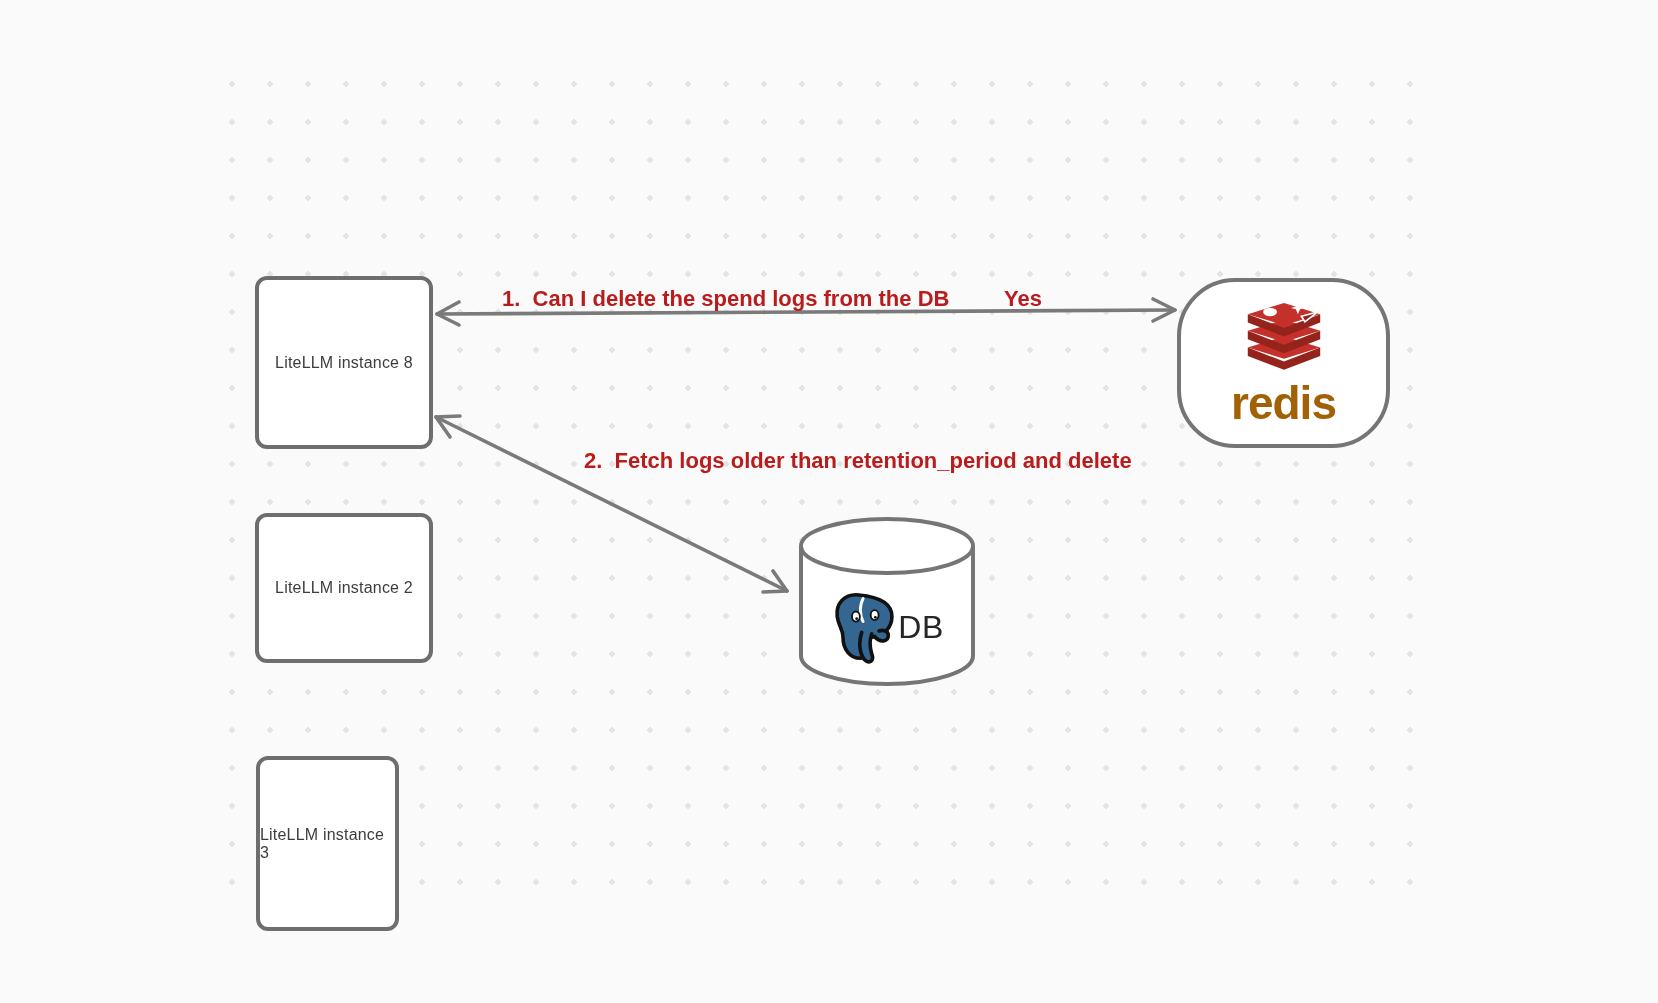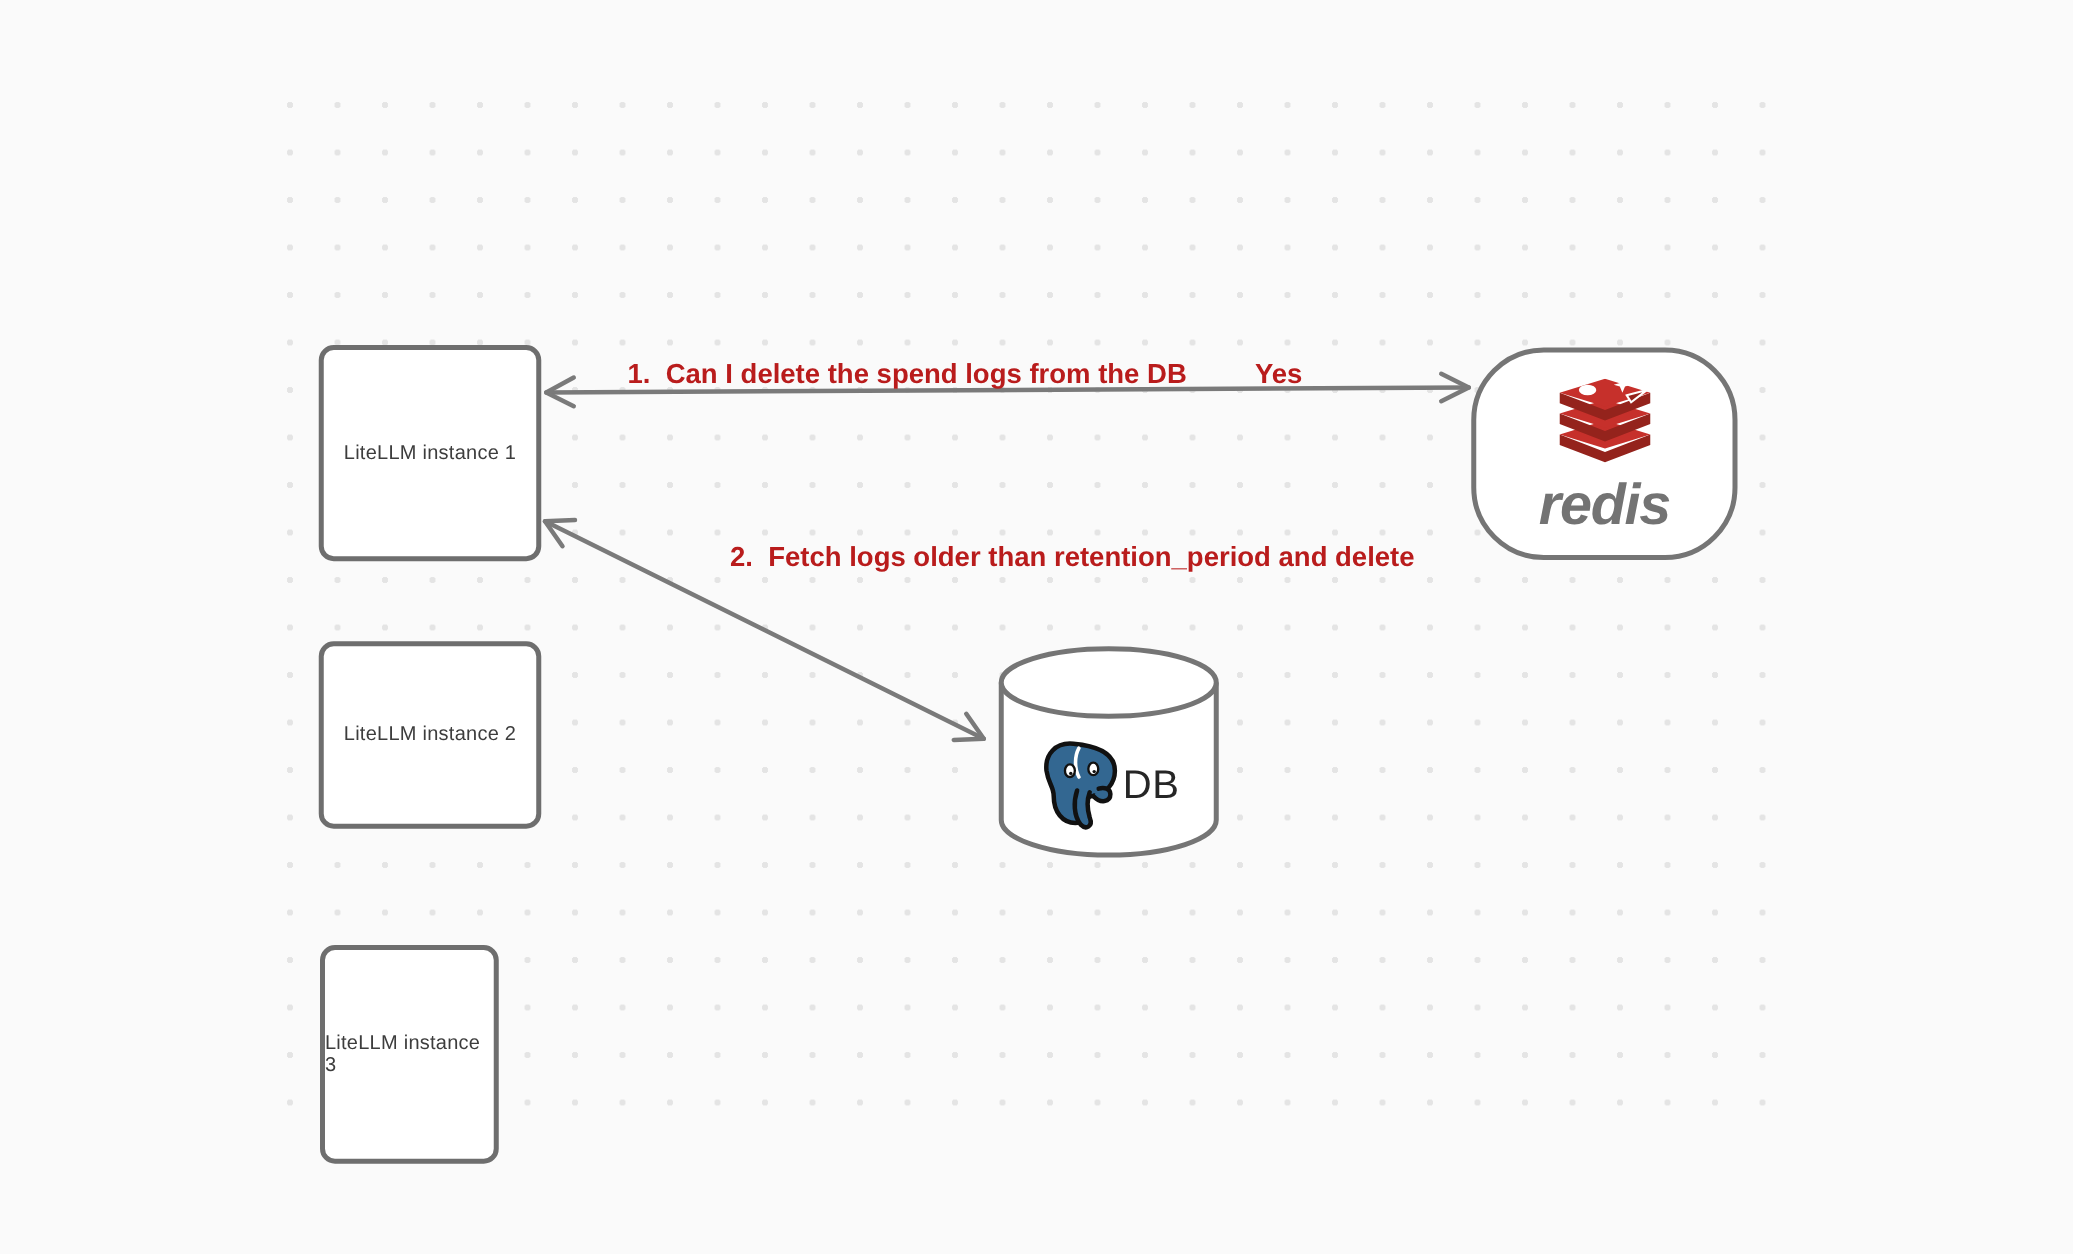--- a/index.html
+++ b/index.html
@@ -34,31 +34,31 @@
   .redis-node{
     position:absolute;left:1177px;top:278px;width:213px;height:170px;
     background:#ffffff;
     border:4px solid #757575;
     border-radius:58px;
     box-sizing:border-box;
     display:flex;flex-direction:column;align-items:center;justify-content:center;
     gap:0px;
   }
   .redis-word{
-    font-size:46px;font-weight:700;color:#737373;letter-spacing:-1px;
-    line-height:40px;margin-top:2px;font-style:italic;
+    font-size:46px;font-weight:700;color:#a16207;letter-spacing:-1px;
+    line-height:40px;margin-top:2px;
   }
   .edge-label{
     position:absolute;
     font-weight:700;color:#b91c1c;font-size:22px;
     white-space:pre;
   }
   #edge1-label{left:502px;top:286px;}
   #edge1-response{left:1004px;top:286px;}
-  #edge2-label{left:584px;top:433px;}
+  #edge2-label{left:584px;top:448px;}
   .arrow-layer{position:absolute;left:0;top:0;width:1658px;height:1003px;}
   .db-node{position:absolute;left:796px;top:515px;width:182px;height:172px;}
   .db-inner{
     position:absolute;left:796px;top:515px;width:182px;height:172px;
     display:flex;align-items:center;justify-content:center;
     padding-top:52px;box-sizing:border-box;
   }
   .db-word{
     font-size:32px;color:#262626;font-weight:400;letter-spacing:0.5px;
     margin-left:-4px;
@@ -82,21 +82,21 @@
 
       <g>
         <line x1="436" y1="417" x2="787" y2="591"></line>
         <polyline points="460,416 436,417 450,437"></polyline>
         <polyline points="763,592 787,591 773,571"></polyline>
       </g>
     </g>
   </svg>
 
   <div class="node-box" id="box1">
-    <span class="box-label">LiteLLM instance 1</span>
+    <span class="box-label">LiteLLM instance 8</span>
   </div>
   <div class="node-box" id="box2">
     <span class="box-label">LiteLLM instance 2</span>
   </div>
   <div class="node-box" id="box3">
     <span class="box-label">LiteLLM instance 3</span>
   </div>
 
   <div class="redis-node">
     <svg width="84" height="78" viewBox="0 0 120 112">

